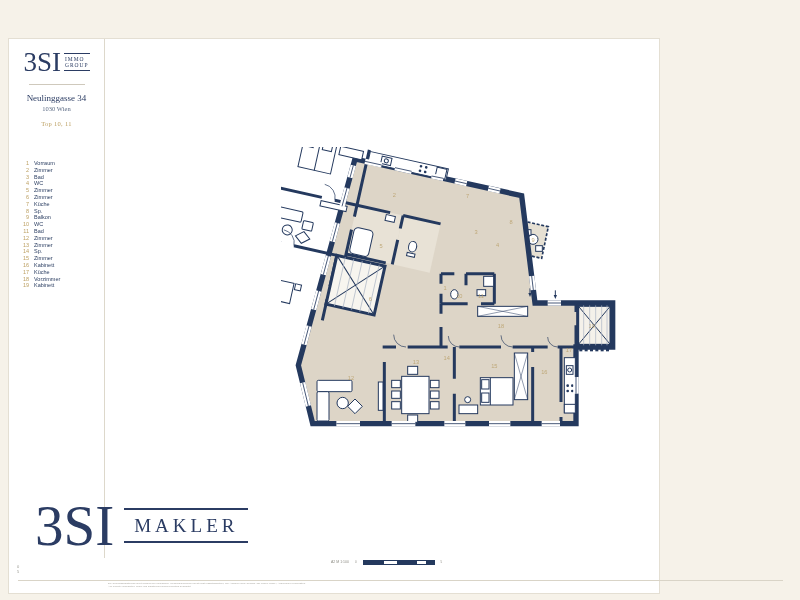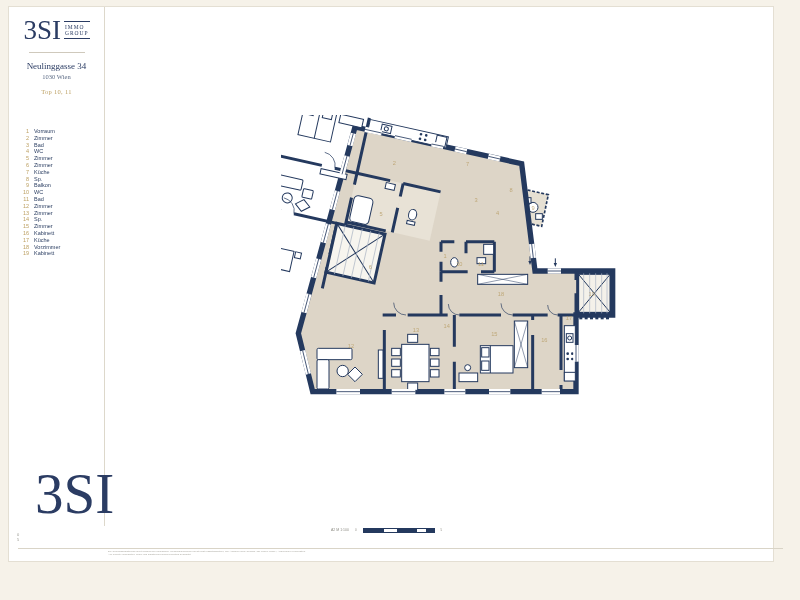--- a/index.html
+++ b/index.html
@@ -2,21 +2,21 @@
 <html><head>
 <meta charset="utf-8">
 <style>
   html,body{margin:0;padding:0;}
   body{
     width:800px;height:600px;position:relative;overflow:hidden;
     background:#f6f2e9;
     font-family:"Liberation Sans", sans-serif;
   }
   .sheet{
-    position:absolute;left:8px;top:6px;width:766px;height:556px;
+    position:absolute;left:8px;top:38px;width:652px;height:556px;
     background:#ffffff;border:1px solid #e4dfd3;box-sizing:border-box;
   }
   .col-divider{
     position:absolute;left:95px;top:0;width:1px;height:519px;background:#ddd8cb;
   }
   
   .header{position:absolute;left:0;top:10px;width:95px;text-align:center;color:#2b3c63;}
   .logo-row{display:flex;align-items:center;justify-content:center;gap:3px;}
   .logo-main{
     font-family:"Liberation Serif", serif;font-size:27px;line-height:26px;
@@ -381,20 +381,23 @@
         <text x="640" y="662" fill="#b9a06b" font-size="17" font-family="&quot;Liberation Sans&quot;, sans-serif" text-anchor="middle" opacity="0.85">15</text>
         <text x="790" y="682" fill="#b9a06b" font-size="17" font-family="&quot;Liberation Sans&quot;, sans-serif" text-anchor="middle" opacity="0.85">16</text>
         <text x="864" y="616" fill="#b9a06b" font-size="17" font-family="&quot;Liberation Sans&quot;, sans-serif" text-anchor="middle" opacity="0.85">17</text>
         <text x="660" y="542" fill="#b9a06b" font-size="17" font-family="&quot;Liberation Sans&quot;, sans-serif" text-anchor="middle" opacity="0.85">18</text>
         <text x="932" y="542" fill="#b9a06b" font-size="17" font-family="&quot;Liberation Sans&quot;, sans-serif" text-anchor="middle" opacity="0.85">19</text>
       </g>
   </svg>
 
   <div class="footer-logo">
     <span class="footer-3si">3SI</span>
+    <span class="makler-box">
+      <span class="makler-text">MAKLER</span>
+    </span>
   </div>
 
   <div class="fold-marks">
     <div>0</div>
     <div>5</div>
   </div>
 
   <div class="bottom-rule"></div>
 
   <div class="disclaimer">

